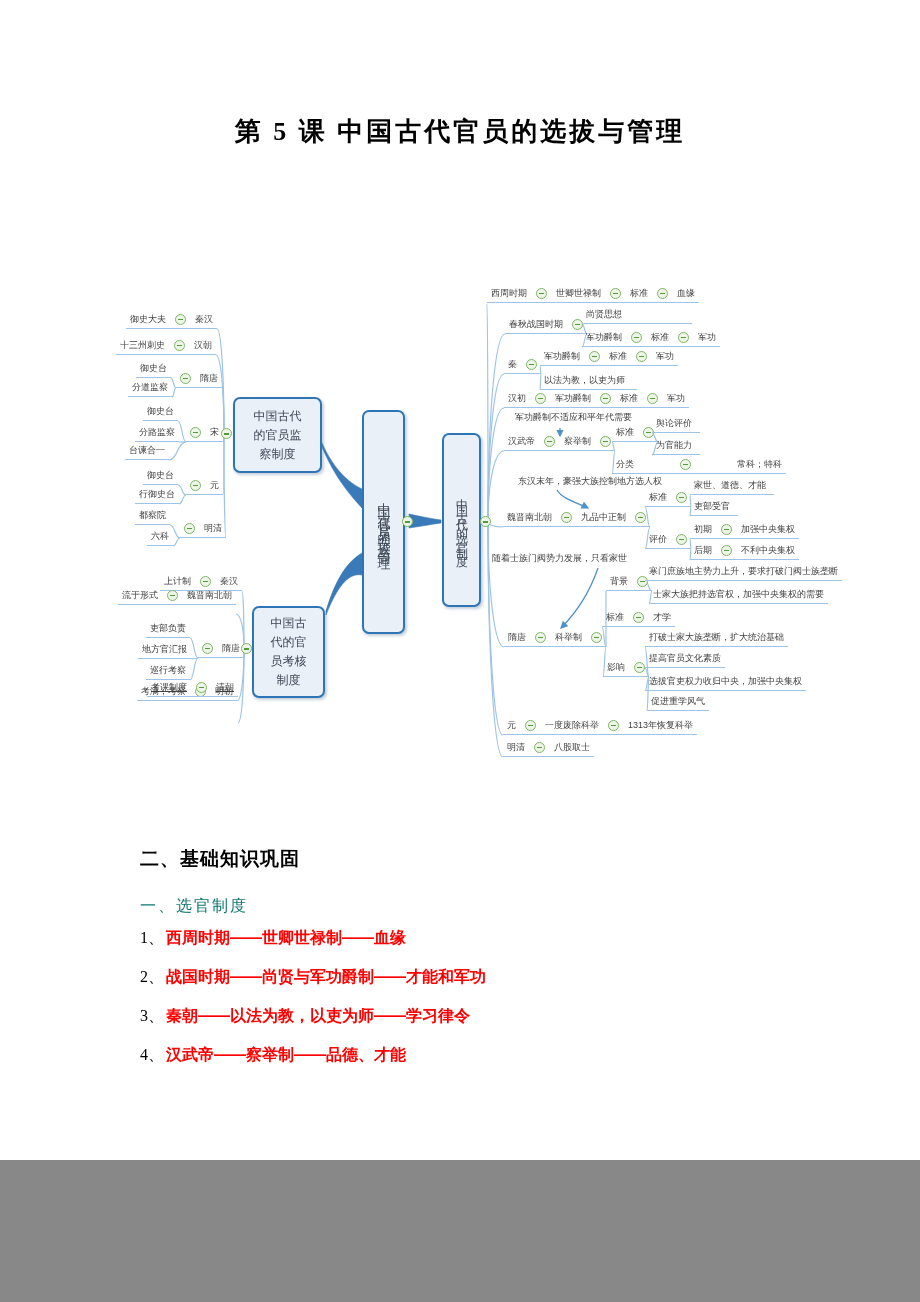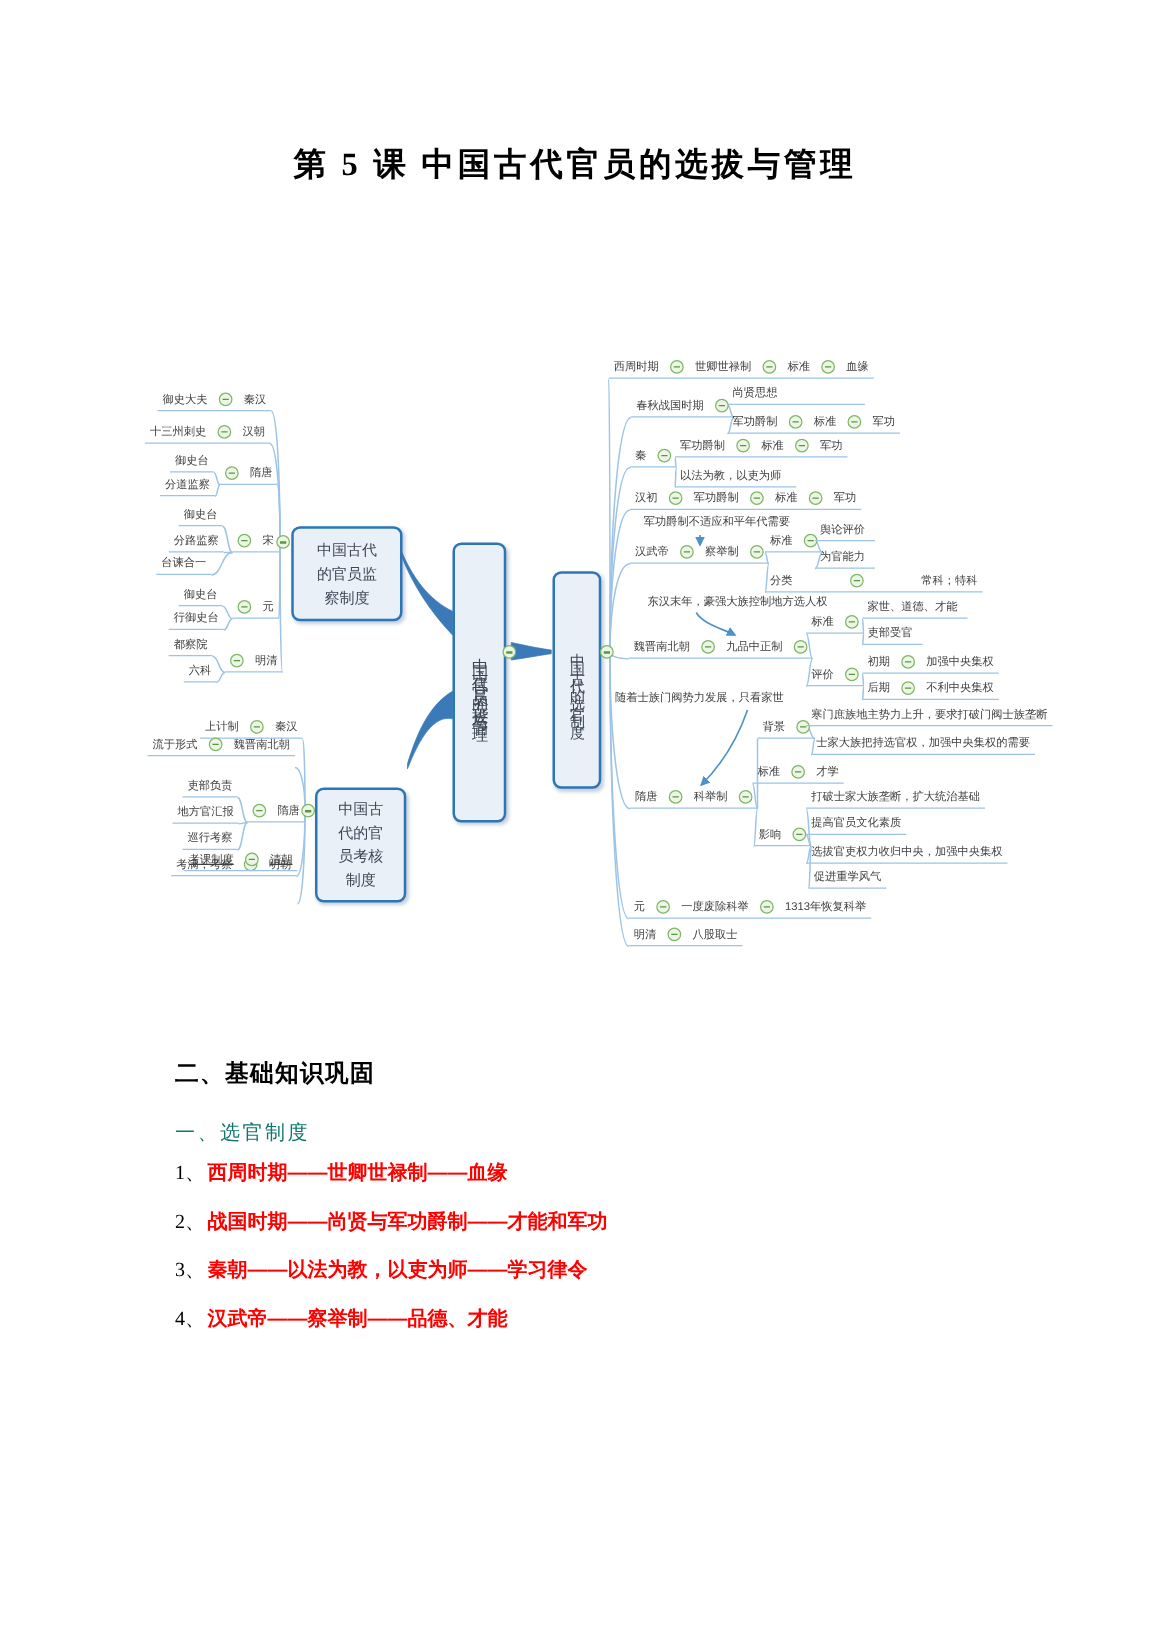--- a/index.html
+++ b/index.html
@@ -1,16 +1,16 @@
 <!DOCTYPE html>
 <html><head>
 <meta charset="utf-8">
 <style>
   html,body{margin:0;padding:0;background:#888;}
-  .page{position:relative;width:920px;height:1302px;background:#ffffff;overflow:hidden;
+  .page{position:relative;width:920px;height:1160px;background:#ffffff;overflow:hidden;
         font-family:"Liberation Serif",serif;color:#111;}
   .doc-title{position:absolute;left:0;top:114px;width:100%;text-align:center;
         font-size:26px;font-weight:bold;letter-spacing:3px;color:#000;}
   .h-s1{position:absolute;left:129px;top:172px;font-size:18px;font-weight:bold;color:#000;
         font-family:"Liberation Sans",sans-serif;letter-spacing:1px;}
   .h-s2{position:absolute;left:140px;top:846px;font-size:19px;font-weight:bold;color:#000;
         font-family:"Liberation Sans",sans-serif;letter-spacing:1px;}
   .h-sub{position:absolute;left:140px;top:896px;font-size:16px;color:#0f766e;letter-spacing:2px;}
   .num-lines{position:absolute;left:140px;top:919px;}
   .num-line{height:39px;display:flex;align-items:center;font-size:16px;}
@@ -29,21 +29,21 @@
         font-family:"Liberation Sans",sans-serif;font-size:9px;line-height:12px;color:#404040;
         border-bottom:1px solid #9dc3e6;}
   .mm-row.nou{border-bottom:none;}
   .mm-mk{width:9px;height:9px;border:1px solid #7fb666;border-radius:50%;
         background:#edf6e6;position:relative;flex:none;display:inline-block;box-sizing:content-box;}
   .mm-mk::after{content:"";position:absolute;left:2px;top:4px;width:5px;height:1.5px;background:#569a3e;}
   .mm-mk.abs{position:absolute;}
   .mm-box{position:absolute;border:2px solid #2e75b6;border-radius:7px;background:#e9f0f8;
         display:flex;flex-direction:column;align-items:center;justify-content:center;
         font-family:"Liberation Sans",sans-serif;color:#3d4654;
-        box-shadow:1.5px 2px 3px rgba(90,120,150,.35);box-sizing:border-box;margin-top:24px;}
+        box-shadow:1.5px 2px 3px rgba(90,120,150,.35);box-sizing:border-box;}
   .mm-box .ln{text-align:center;line-height:19px;font-size:12px;}
   .mm-box .vert{writing-mode:vertical-rl;text-orientation:upright;}
 </style>
 </head>
 <body>
 
 <div class="page">
   <div class="doc-title">第 5 课 中国古代官员的选拔与管理</div>
 
   <div id="mindmap">

